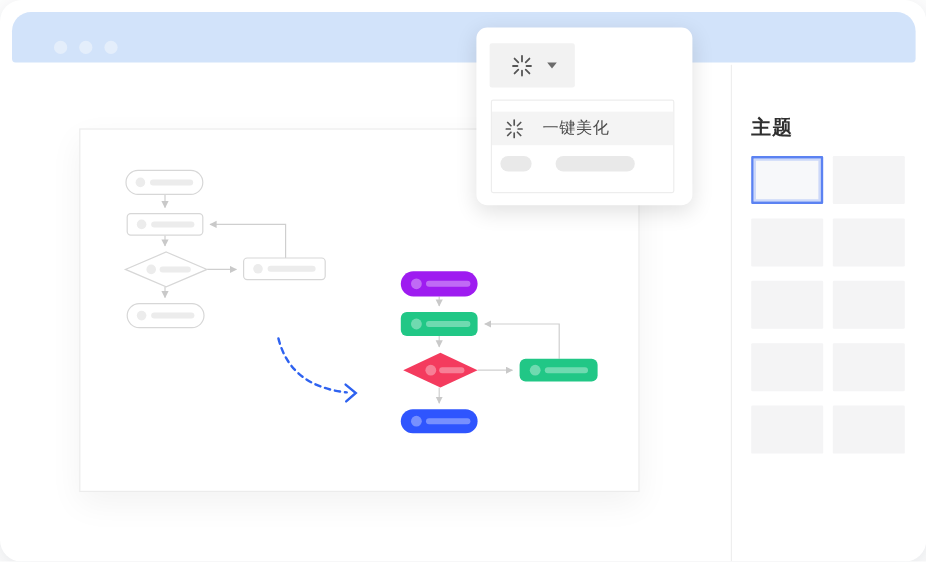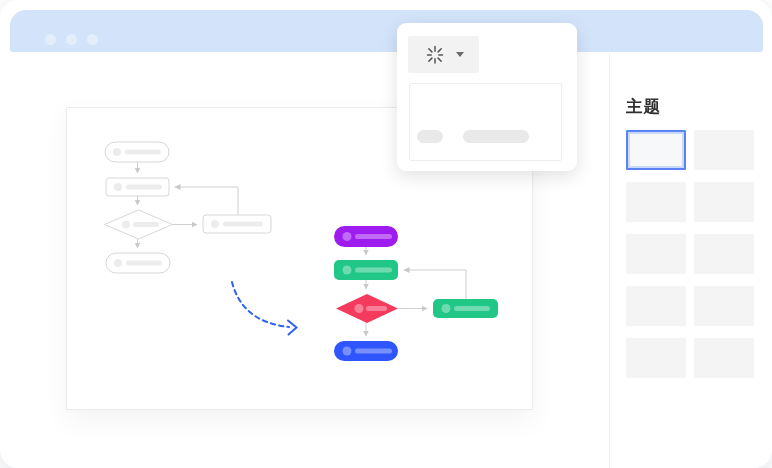--- a/index.html
+++ b/index.html
@@ -117,20 +117,26 @@
     </div>
 
     <div class="popup">
       <div class="tool-btn">
         <svg width="24" height="24" viewBox="0 0 24 24" fill="none" stroke="#555555" stroke-width="1.5" stroke-linecap="round">
           <path d="M12 3.5 V8.2 M12 15.8 V20 M4.5 12 H8.2 M15.8 12 H19.5 M5.8 5.8 L8.9 8.9 M15.1 15.1 L18.2 18.2 M18.2 5.8 L15.1 8.9 M8.9 15.1 L5.8 18.2"></path>
         </svg>
         <span class="caret"></span>
       </div>
       <div class="menu">
+        <div class="menu-item">
+          <svg class="mi-icon" width="21" height="21" viewBox="0 0 24 24" fill="none" stroke="#555555" stroke-width="1.6" stroke-linecap="round">
+            <path d="M12 3.5 V8.2 M12 15.8 V20 M4.5 12 H8.2 M15.8 12 H19.5 M5.8 5.8 L8.9 8.9 M15.1 15.1 L18.2 18.2 M18.2 5.8 L15.1 8.9 M8.9 15.1 L5.8 18.2"></path>
+          </svg>
+          <span class="mi-label">一键美化</span>
+        </div>
         <div class="skel-row">
           <div class="skel s1"></div>
           <div class="skel s2"></div>
         </div>
       </div>
     </div>
 
     <div class="v-divider"></div>
     <div class="panel-title">主题</div>
     <div class="theme-grid">

